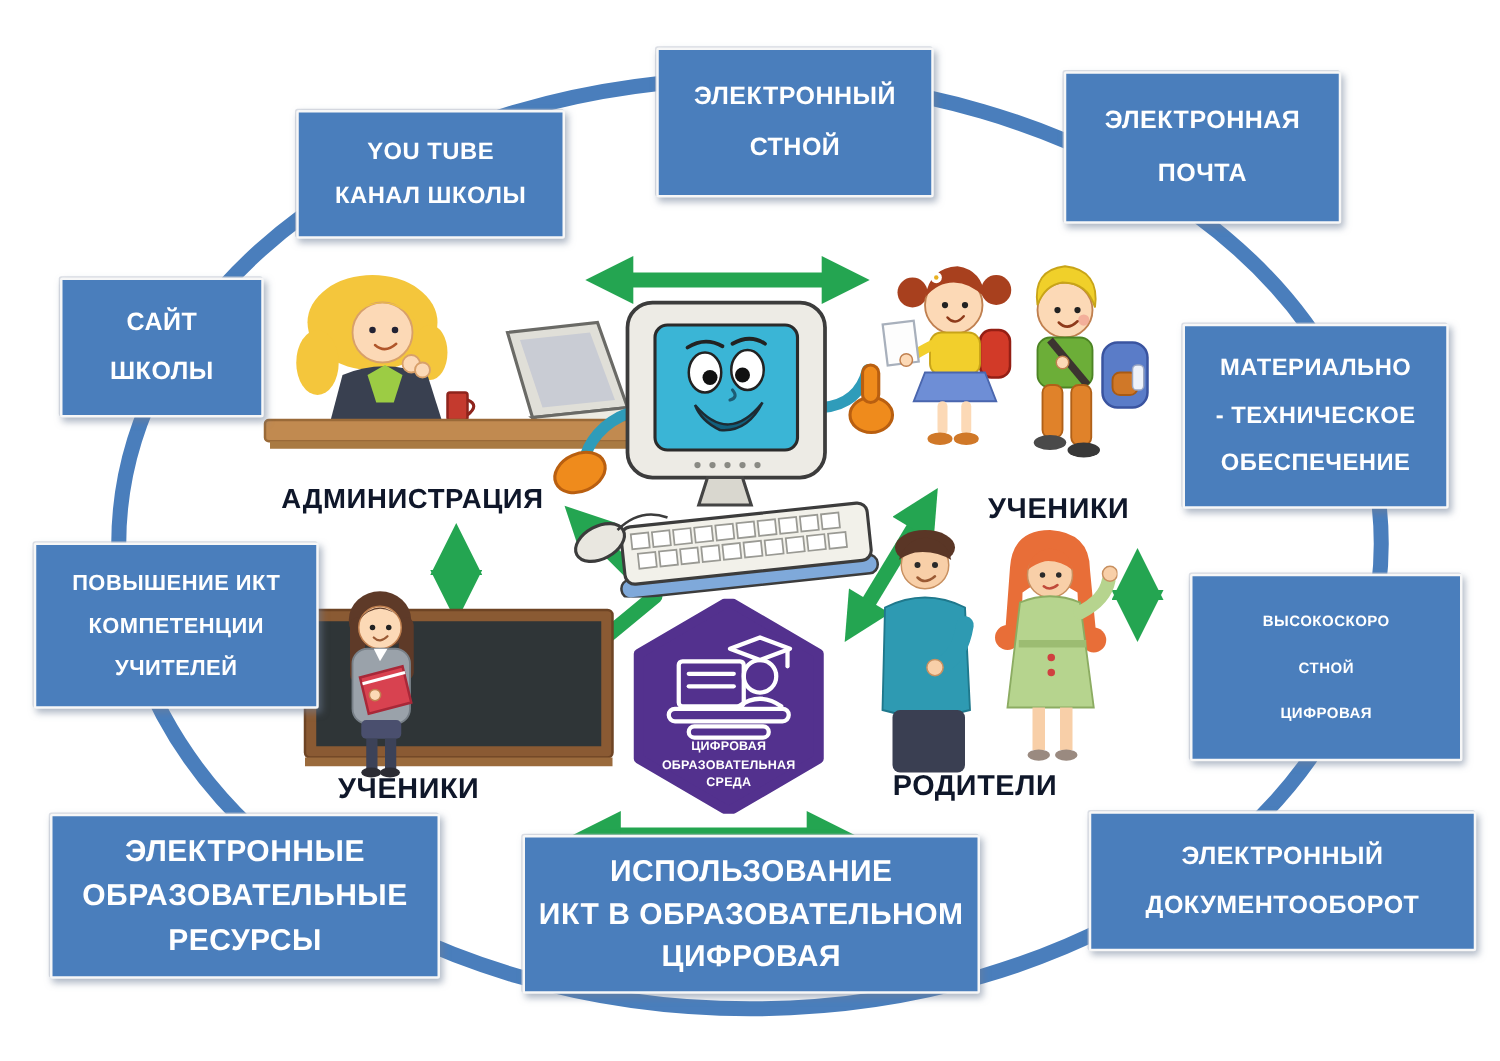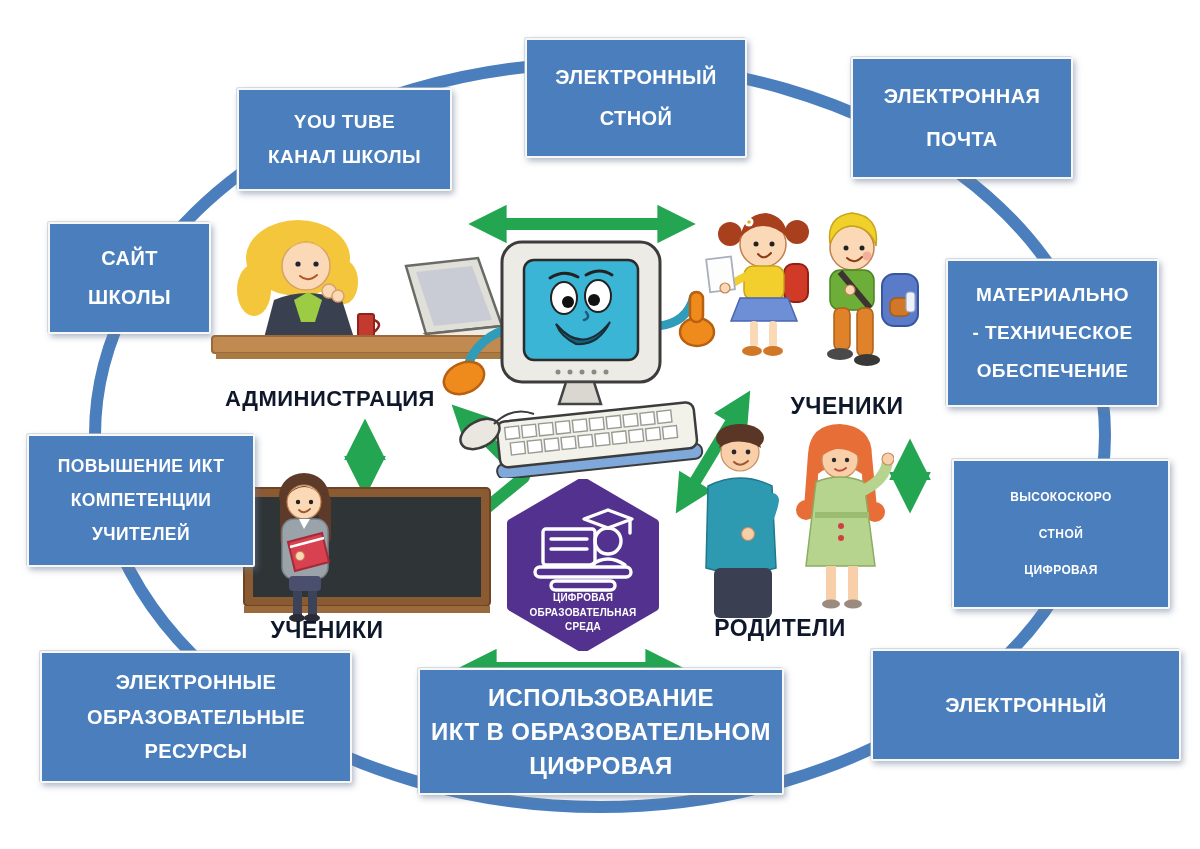--- a/index.html
+++ b/index.html
@@ -15,21 +15,21 @@
     display:flex;flex-direction:column;justify-content:space-evenly;align-items:center;
     padding:6px 4px;box-sizing:border-box;line-height:1.05;
   }
   .b-youtube  {left:237px;top:88px; width:215px;height:103px;font-size:19px;}
   .b-journal  {left:525px;top:38px; width:222px;height:120px;font-size:20px;}
   .b-email    {left:851px;top:57px; width:222px;height:122px;font-size:20px;}
   .b-site     {left:48px; top:222px;width:163px;height:112px;font-size:20px;}
   .b-material {left:946px;top:259px;width:213px;height:148px;font-size:19px;}
   .b-ikt      {left:27px; top:434px;width:228px;height:133px;font-size:17.5px;}
   .b-internet {left:952px;top:459px;width:218px;height:150px;font-size:12px;}
-  .b-resources{left:40px; top:651px;width:312px;height:132px;font-size:20px;}
+  .b-resources{left:40px; top:651px;width:312px;height:132px;font-size:24px;}
   .b-usage    {left:418px;top:668px;width:366px;height:127px;font-size:24px;}
   .b-document {left:871px;top:649px;width:310px;height:112px;font-size:20px;}
   .glabel{position:absolute;color:#0f172a;font-weight:bold;text-align:center;letter-spacing:.5px;}
   .g-admin   {left:212px;top:386px;width:236px;font-size:22px;}
   .g-students{left:763px;top:393px;width:168px;font-size:23px;}
   .g-teachers{left:246px;top:617px;width:162px;font-size:23px;}
   .g-parents {left:696px;top:615px;width:168px;font-size:23px;}
   .illus{position:absolute;}
   .logo-wrap{position:absolute;left:505px;top:479px;width:156px;height:172px;}
   .logo-text{position:absolute;left:0;top:112px;width:156px;text-align:center;color:#fff;
@@ -283,20 +283,21 @@
     <div>ОБРАЗОВАТЕЛЬНЫЕ</div>
     <div>РЕСУРСЫ</div>
   </div>
   <div class="node b-usage">
     <div>ИСПОЛЬЗОВАНИЕ</div>
     <div>ИКТ В ОБРАЗОВАТЕЛЬНОМ</div>
     <div>ЦИФРОВАЯ</div>
   </div>
   <div class="node b-document">
     <div>ЭЛЕКТРОННЫЙ</div>
+    <div>ДОКУМЕНТООБОРОТ</div>
   </div>
 
   <div class="glabel g-admin">АДМИНИСТРАЦИЯ</div>
   <div class="glabel g-students">УЧЕНИКИ</div>
   <div class="glabel g-teachers">УЧЕНИКИ</div>
   <div class="glabel g-parents">РОДИТЕЛИ</div>
 
 </div>
 
 </body></html>

